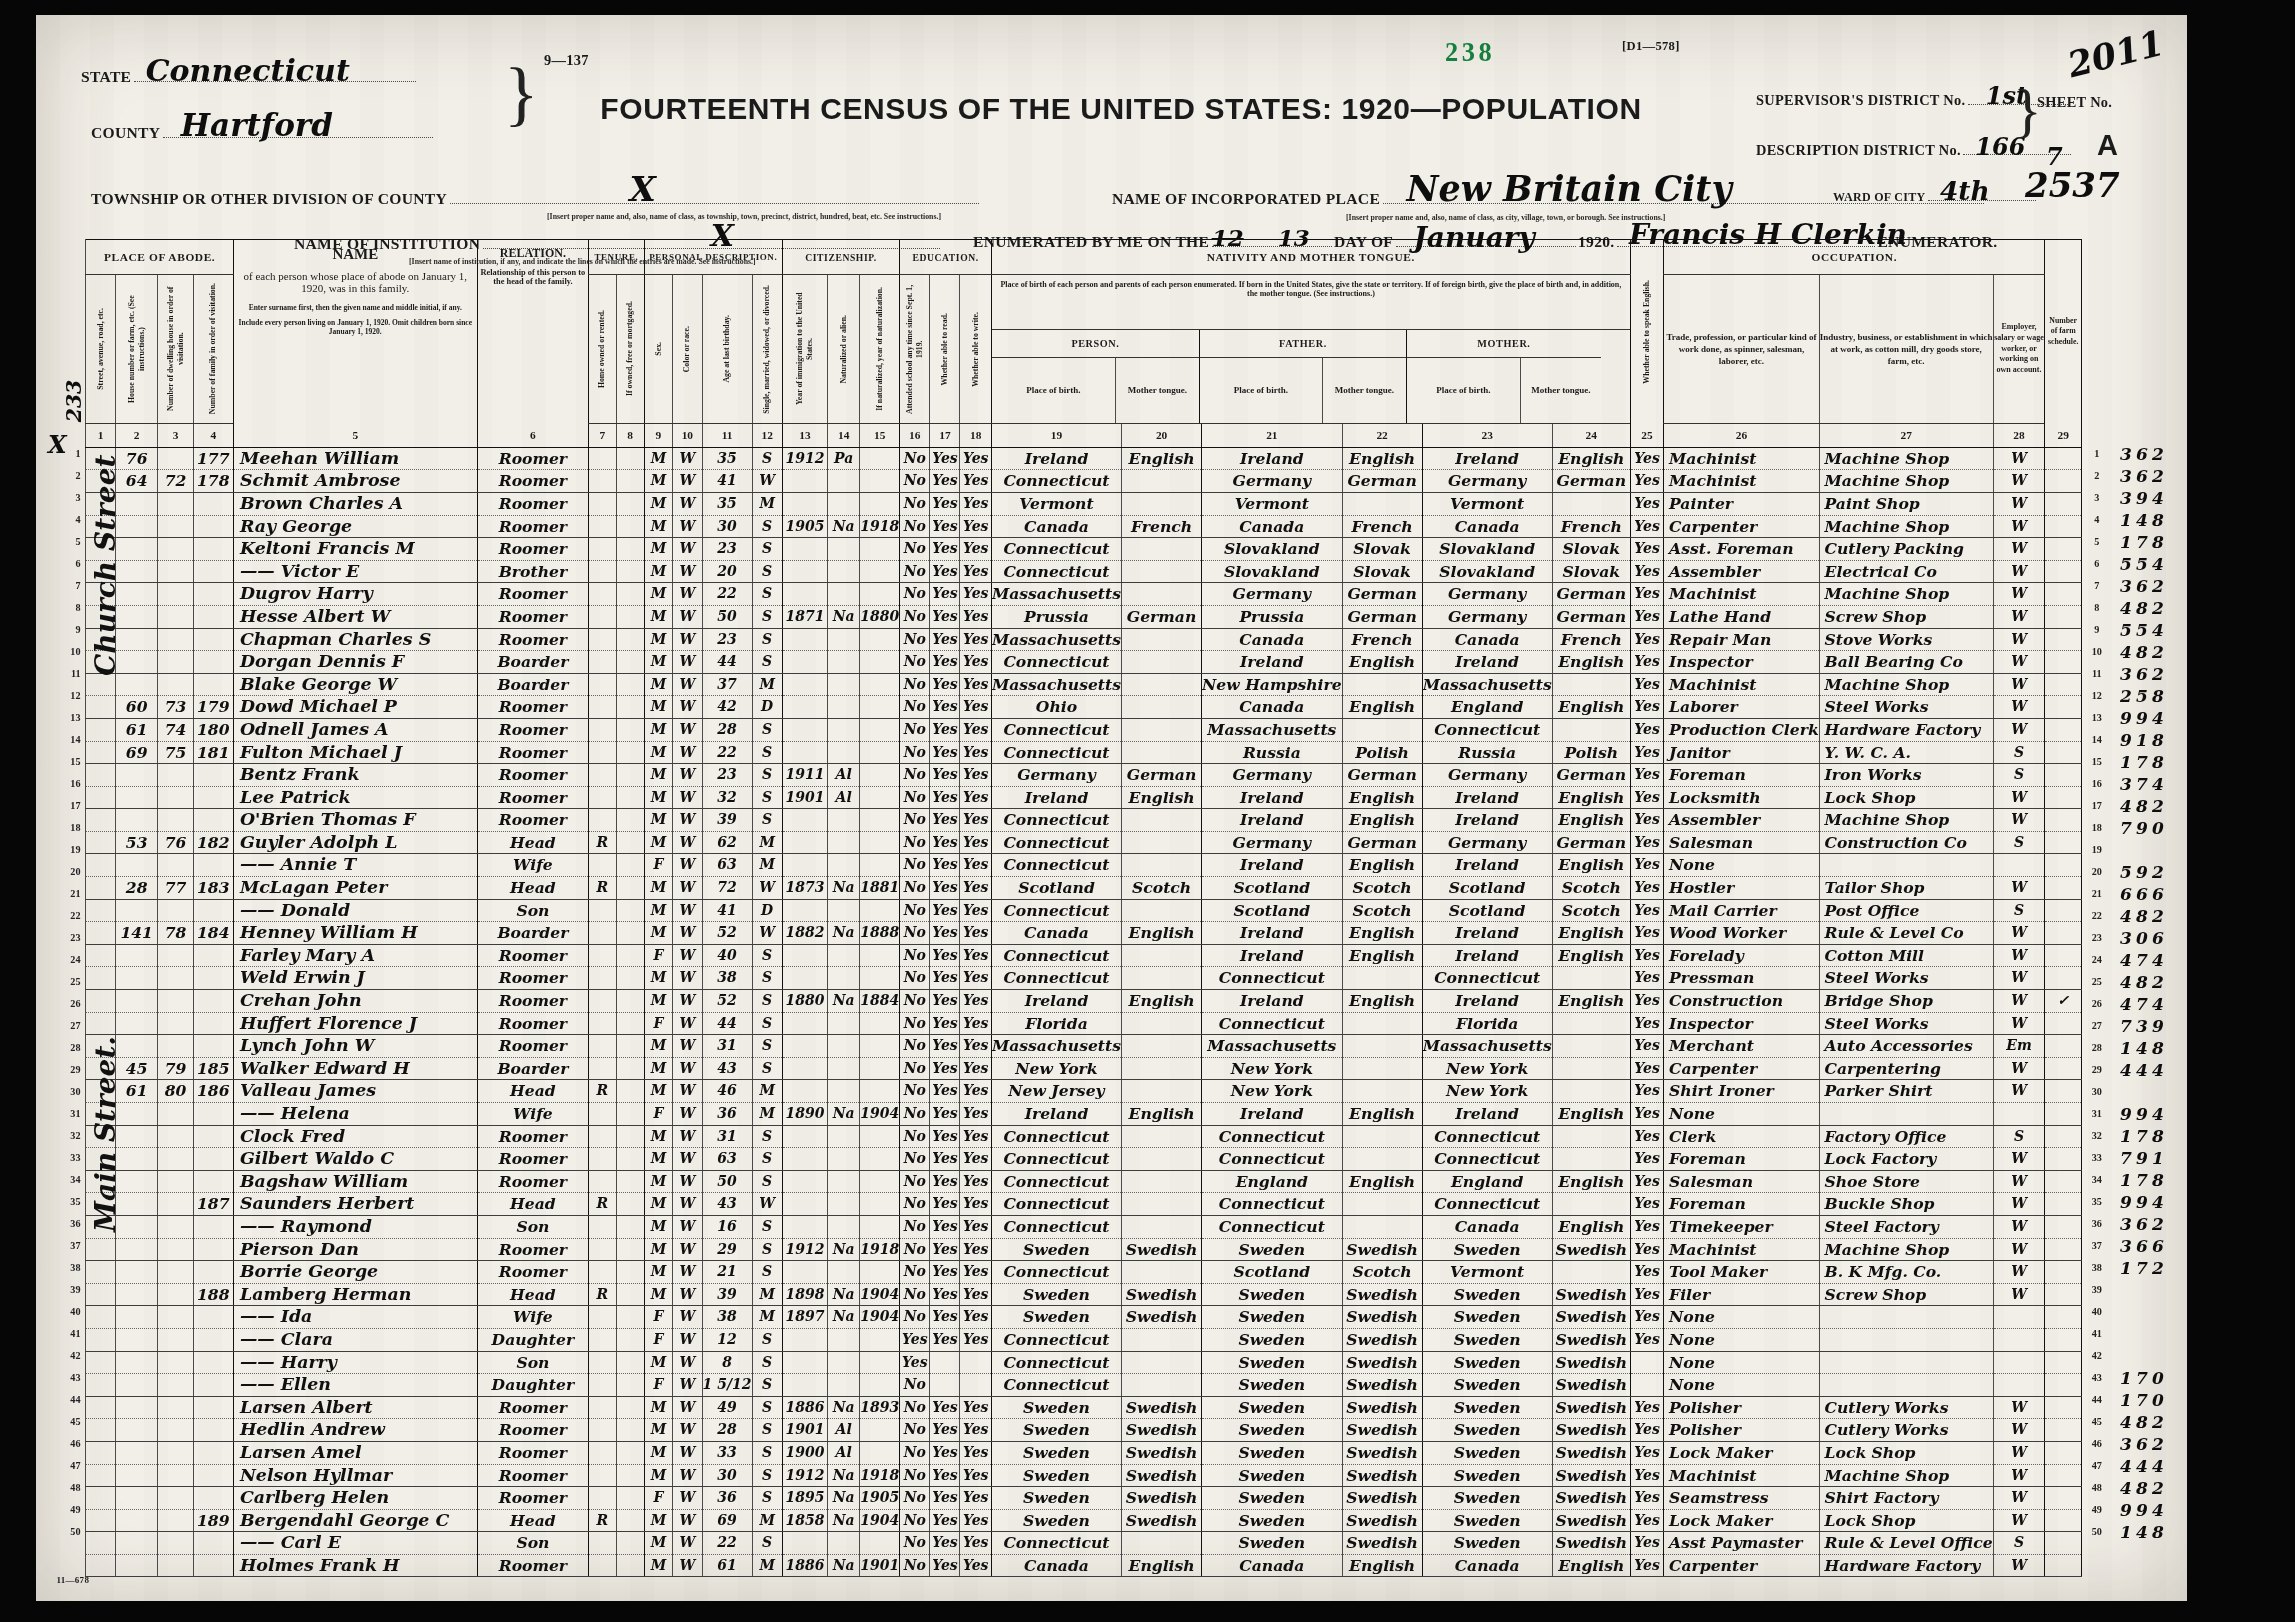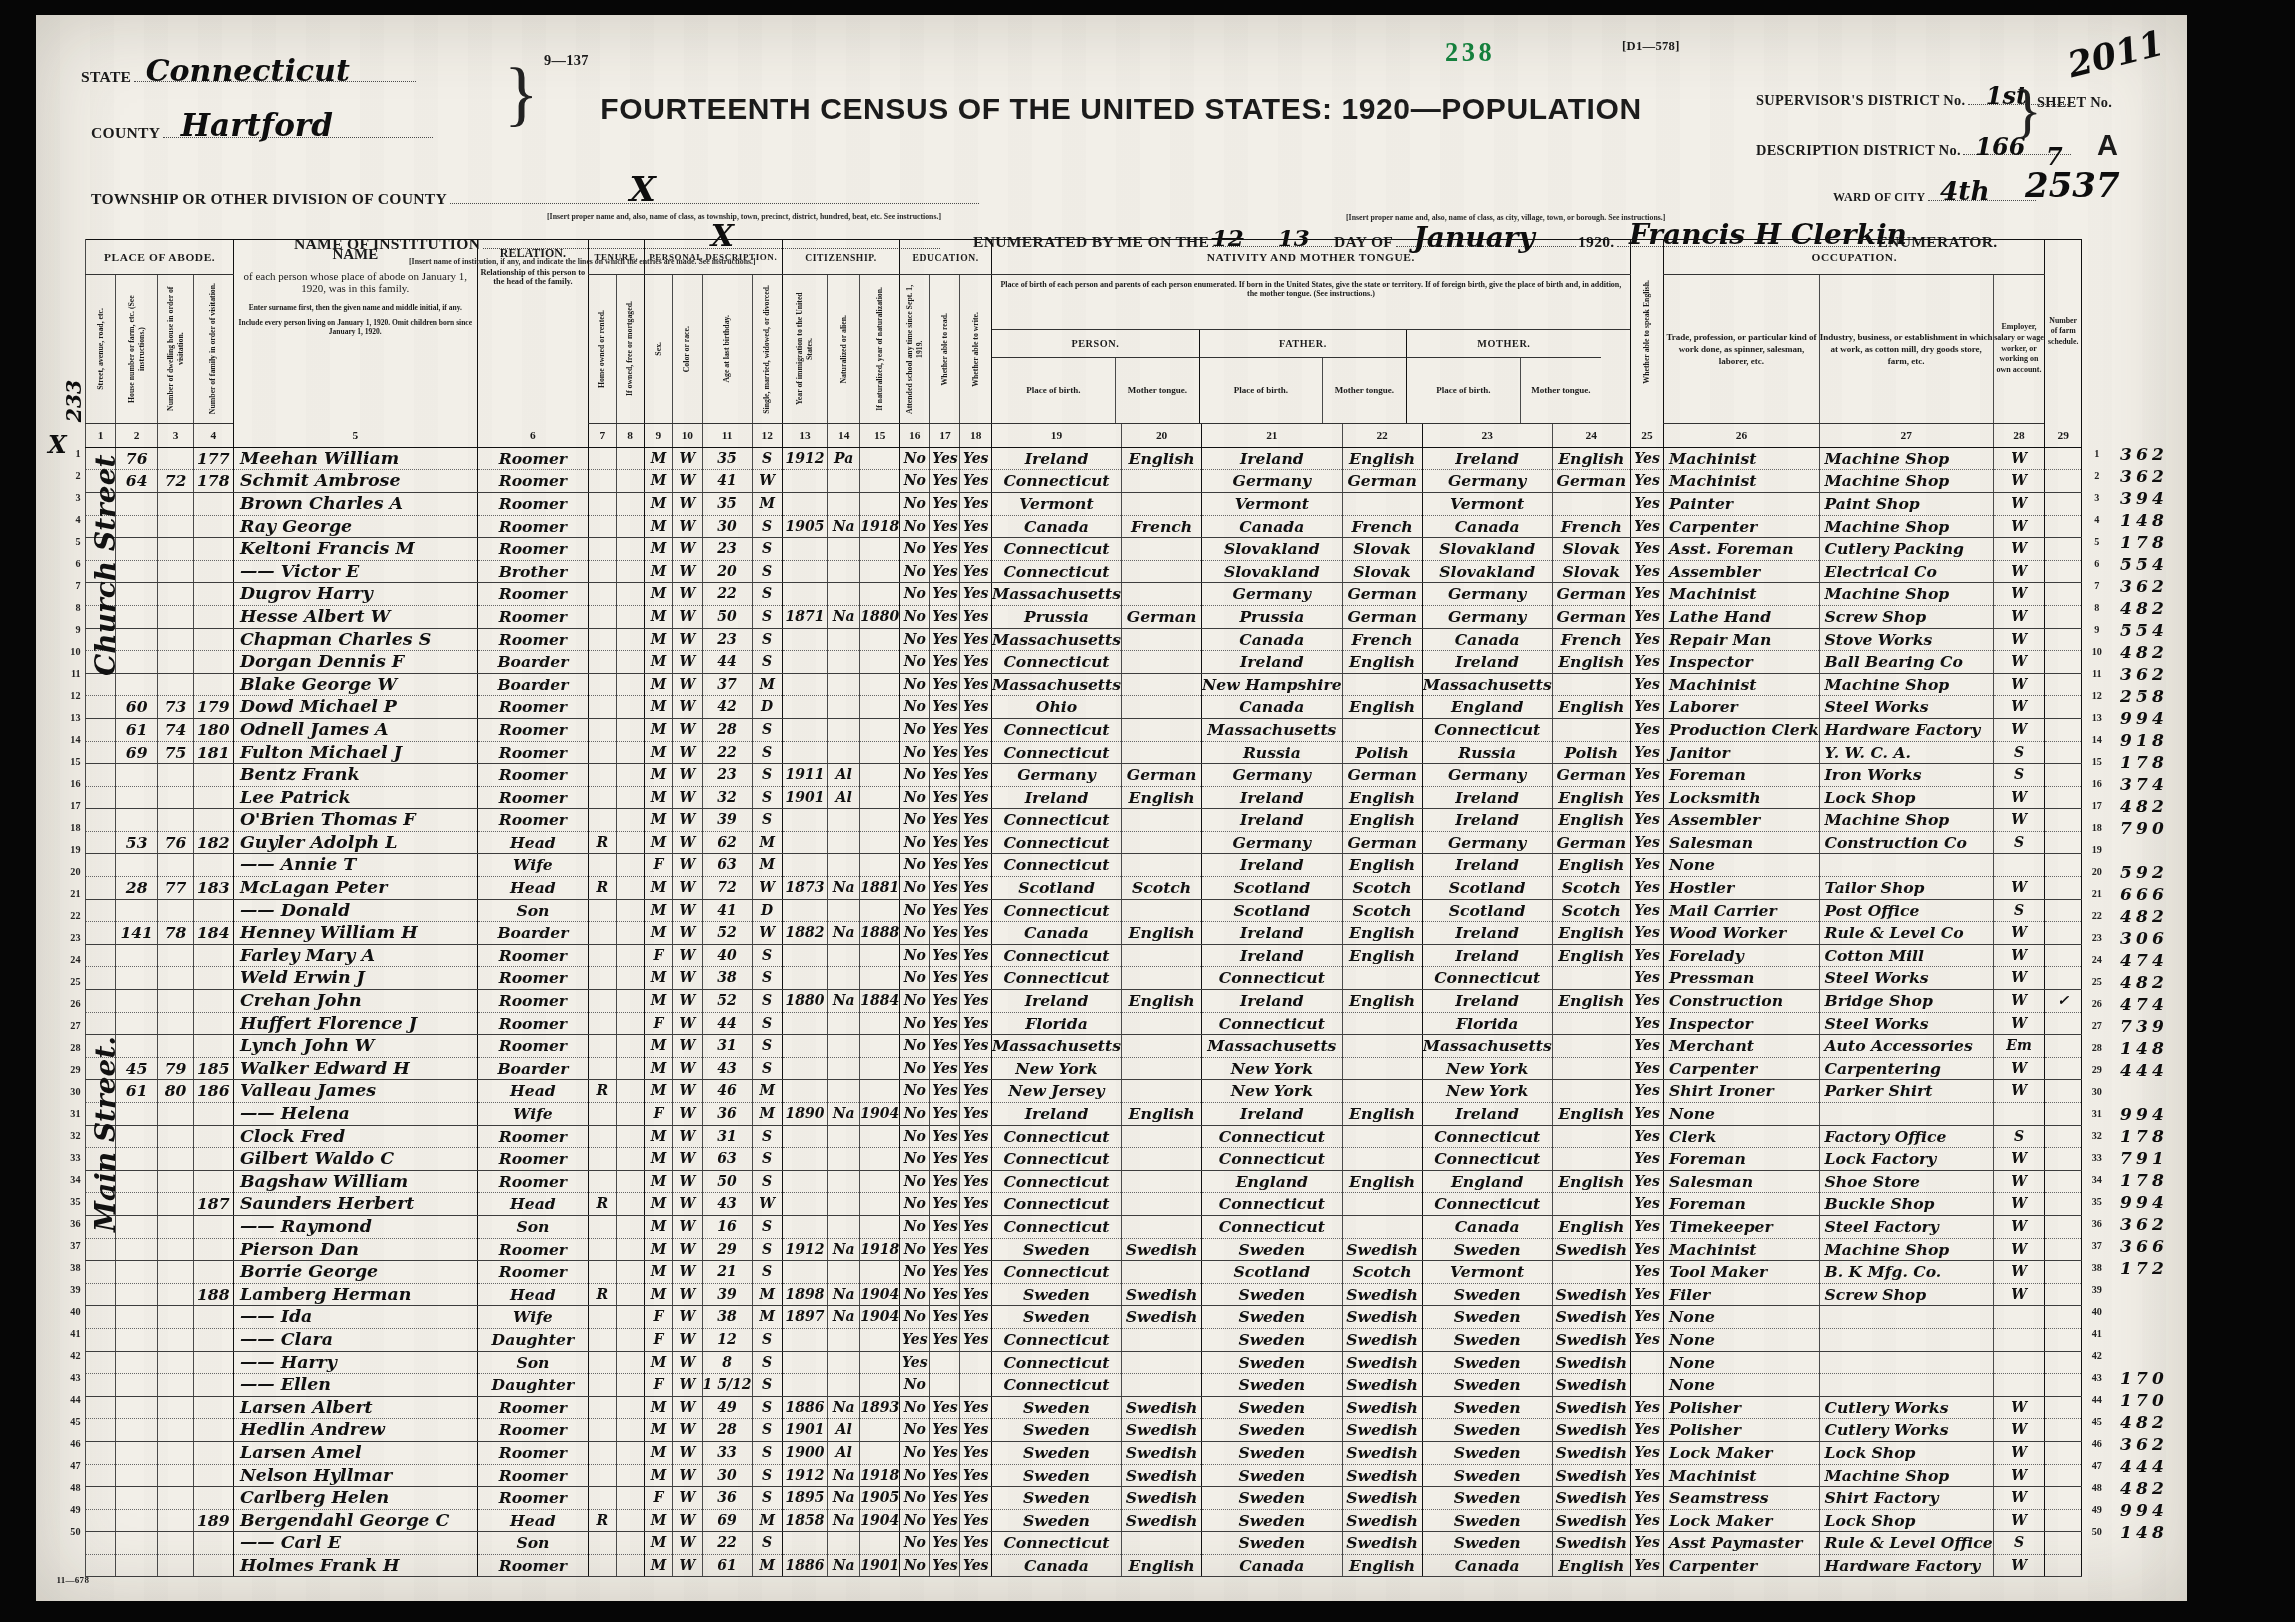--- a/index.html
+++ b/index.html
@@ -109,20 +109,26 @@
     <div class="abs" style="left:2061px;top:114px;font-size:29px;font-weight:bold;font-family:'Liberation Sans',sans-serif;">A</div>
 
     <div class="abs" style="left:55px;top:175px;">
       <span class="plabel">TOWNSHIP OR OTHER DIVISION OF COUNTY</span>
       <span class="fill" style="width:529px;position:relative;">
         <span class="hw" style="font-size:34px;position:absolute;left:180px;top:-34px;">X</span>
       </span>
     </div>
     <div class="abs note" style="left:511px;top:197px;">[Insert proper name and, also, name of class, as township, town, precinct, district, hundred, beat, etc.  See instructions.]</div>
 
+    <div class="abs" style="left:1076px;top:175px;">
+      <span class="plabel">NAME OF INCORPORATED PLACE</span>
+      <span class="fill" style="width:601px;position:relative;">
+        <span class="hw" style="font-size:35px;position:absolute;left:24px;top:-35px;">New Britain City</span>
+      </span>
+    </div>
     <div class="abs note" style="left:1310px;top:198px;">[Insert proper name and, also, name of class, as city, village, town, or borough.  See instructions.]</div>
 
     <div class="abs" style="left:1797px;top:175px;">
       <span class="plabel" style="font-size:12px;">WARD OF CITY</span>
       <span class="fill" style="width:108px;position:relative;">
         <span class="hw" style="font-size:26.4px;position:absolute;left:12px;top:-25px;">4th</span>
       </span>
     </div>
     <div class="abs hw" style="left:1989px;top:150px;font-size:34px;">2537</div>
 

